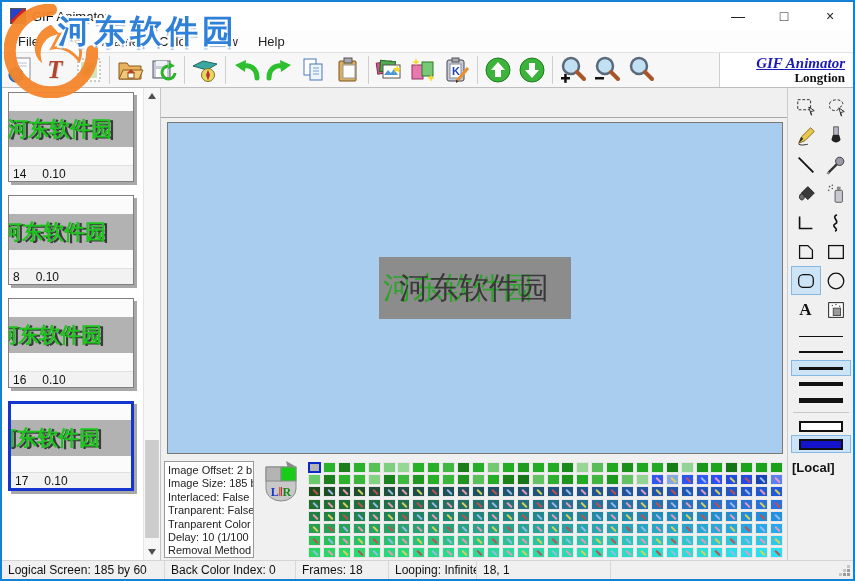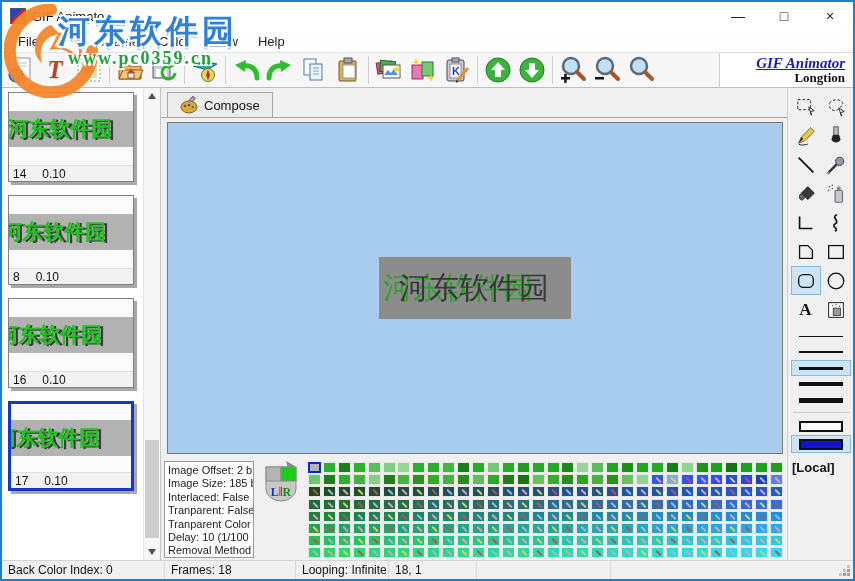--- a/index.html
+++ b/index.html
@@ -351,30 +351,20 @@
           </div>
         <div class="scr-thumb"></div>
         <div class="scr-btn" style="bottom:0">
             <div class="tri-dn"></div>
           </div>
       </div>
     </div>
 
     <div class="center">
       <div class="tabbar">
-        <div class="tab">
-          <svg width="18" height="18" viewBox="0 0 18 18">
-            <rect x="10" y="0" width="3" height="9" fill="#b0b0b8" stroke="#666" transform="rotate(40 11 4)"></rect>
-            <ellipse cx="9" cy="11" rx="8" ry="6" fill="#e0a838" stroke="#806020"></ellipse>
-            <circle cx="5" cy="10" r="1.3" fill="#d03030"></circle>
-              <circle cx="9" cy="9" r="1.3" fill="#3050d0"></circle>
-              <circle cx="13" cy="11" r="1.3" fill="#30a030"></circle>
-          </svg>
-          <span>Compose</span>
-        </div>
       </div>
 
       <div class="preview-wrap">
         <div class="canvas">
           <div class="gif-box">
             <span class="gif-text gif-ghost">河东软件园</span>
             <span class="gif-text gif-mainText">河东软件园</span>
           </div>
         </div>
       </div>
@@ -1188,31 +1178,31 @@
           </div>
         </div>
       <div class="local-info">
         <div class="local-title">[Local]</div>
       </div>
     </div>
   </div>
 
   <div class="statusbar">
 
+  <div class="status-sec">Logical Screen: 185 by 60</div>
       <div class="status-sec">Back Color Index: 0</div>
       <div class="status-sec">Frames: 18</div>
       <div class="status-sec">Looping: Infinite</div>
       <div class="status-sec">18, 1</div>
       <div class="status-sec"></div>
       <div class="grip"></div>
     </div>
 
   <div class="watermark">
     <svg class="wm-logo" width="94" height="94" viewBox="0 0 100 100">
       <path d="M50 6 A44 44 0 1 0 94 50" fill="none" stroke="#f5862c" stroke-width="13" stroke-linecap="round"></path>
       <path d="M50 22 C30 30 28 54 41 63 C35 46 44 34 59 32 Z" fill="#f5862c"></path>
       <path d="M59 32 C76 31 85 46 80 60 C71 49 61 45 51 47 Z" fill="#ffffff" stroke="#f5862c" stroke-width="3"></path>
     </svg>
     <div class="wm-name">河东软件园</div>
-    <div class="wm-url">www.pc0359.cn</div>
   </div>
 
 </div>
 
 </body></html>

